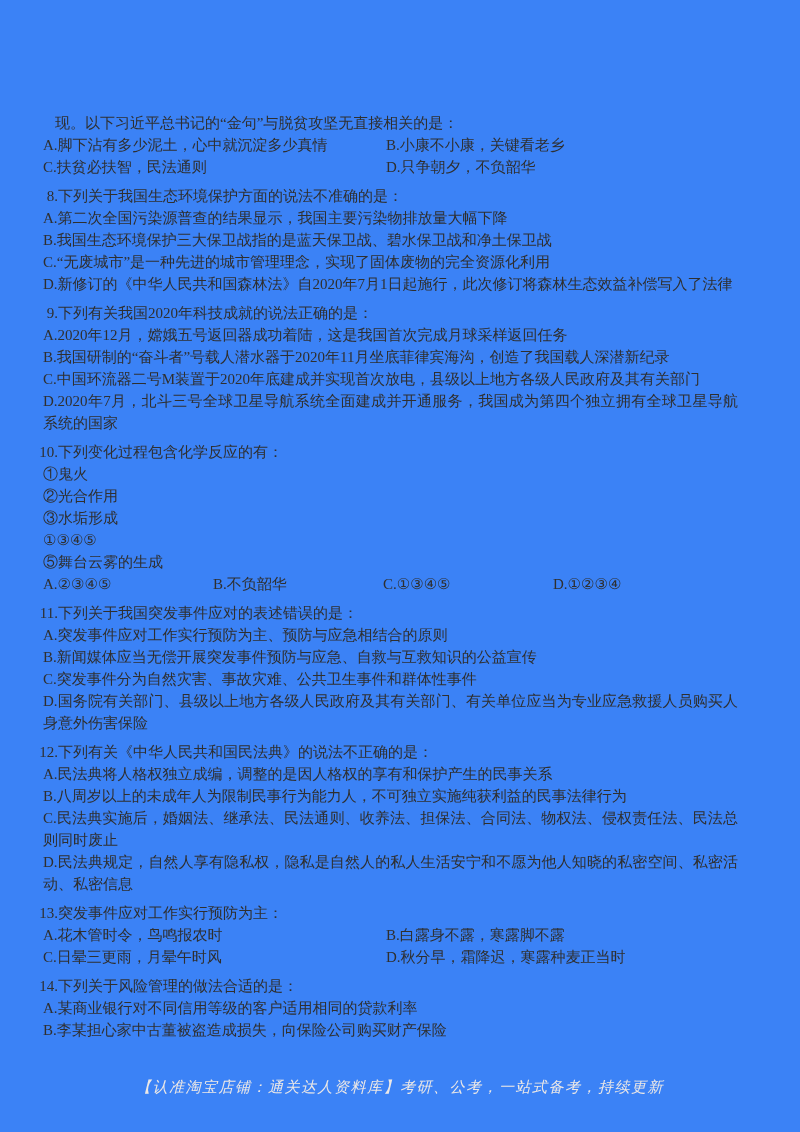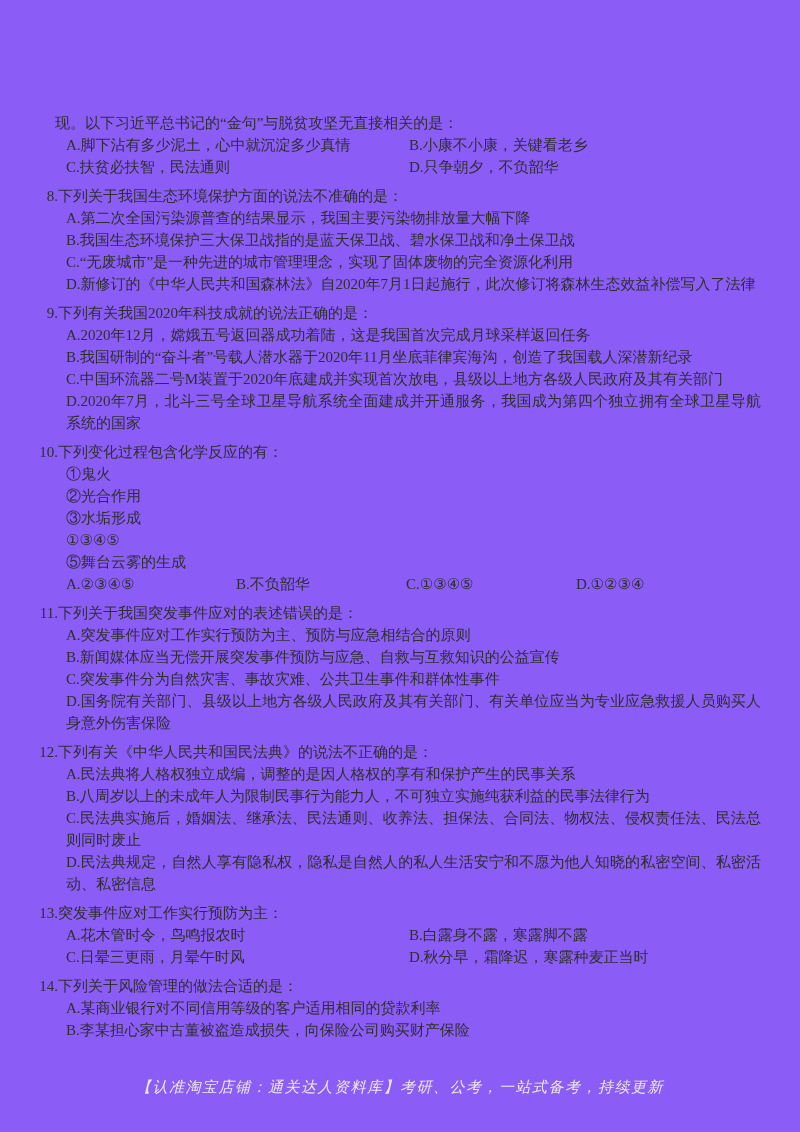--- a/index.html
+++ b/index.html
@@ -4,21 +4,21 @@
 <style>
   html, body {
     margin: 0;
     padding: 0;
     background: #ffffff;
   }
   .page {
     position: relative;
     width: 800px;
     height: 1132px;
-    background: #8b5cf6;
+    background: #3b82f6;
     overflow: hidden;
     font-family: "Liberation Serif", serif;
     color: #2f2f2f;
     font-size: 15px;
     line-height: 22px;
   }
   .content {
     position: absolute;
     top: 112px;
     left: 36px;
@@ -26,21 +26,21 @@
   }
   .qblock { margin-top: 7px; }
   .qblock:first-child { margin-top: 0; }
   .stem-line { white-space: nowrap; }
   .qnum {
     display: inline-block;
     min-width: 22px;
     text-align: right;
   }
   .indent { margin-left: 19px; }
-  .opts { margin-left: 30px; width: 695px; }
+  .opts { margin-left: 7px; width: 695px; }
   .opt { text-align: justify; }
   .row2 { display: flex; }
   .row2 .col1 { width: 343px; flex: 0 0 343px; }
   .row2 .col2 { flex: 1; }
   .row4 { display: flex; align-items: flex-end; }
   .row4 .col4 { width: 170px; flex: 0 0 170px; }
   .watermark {
     position: absolute;
     top: 1076px;
     left: 0;

